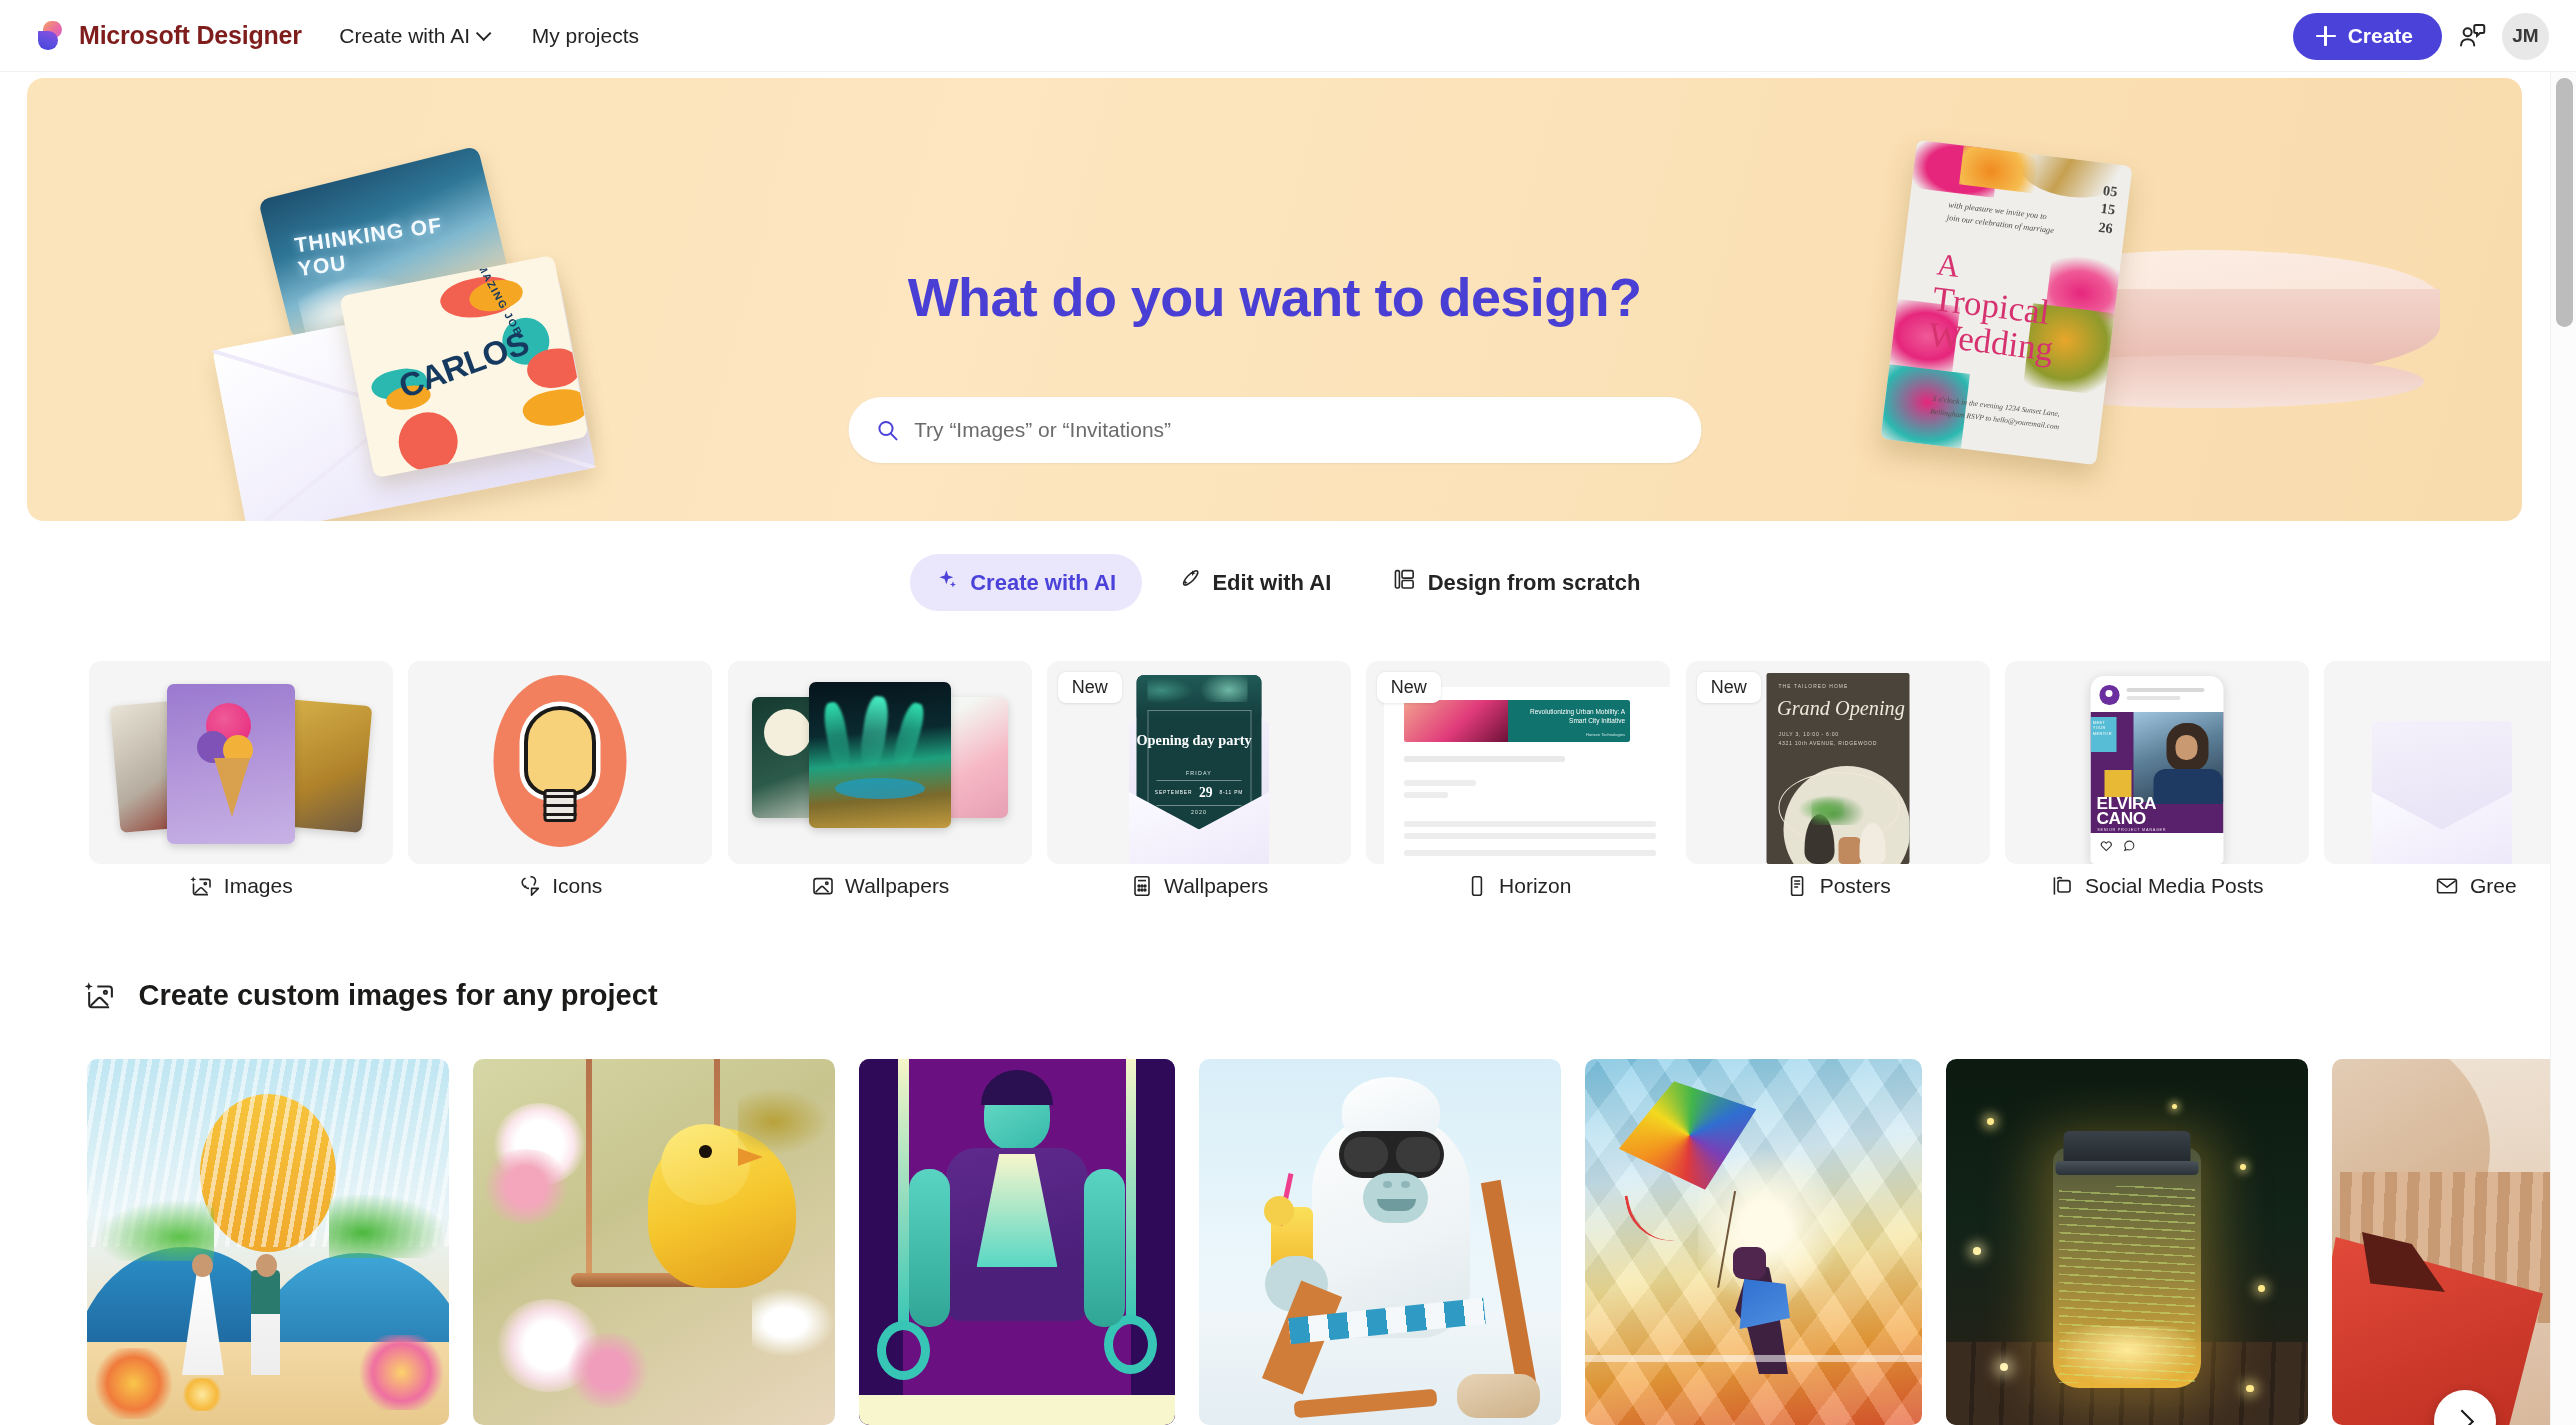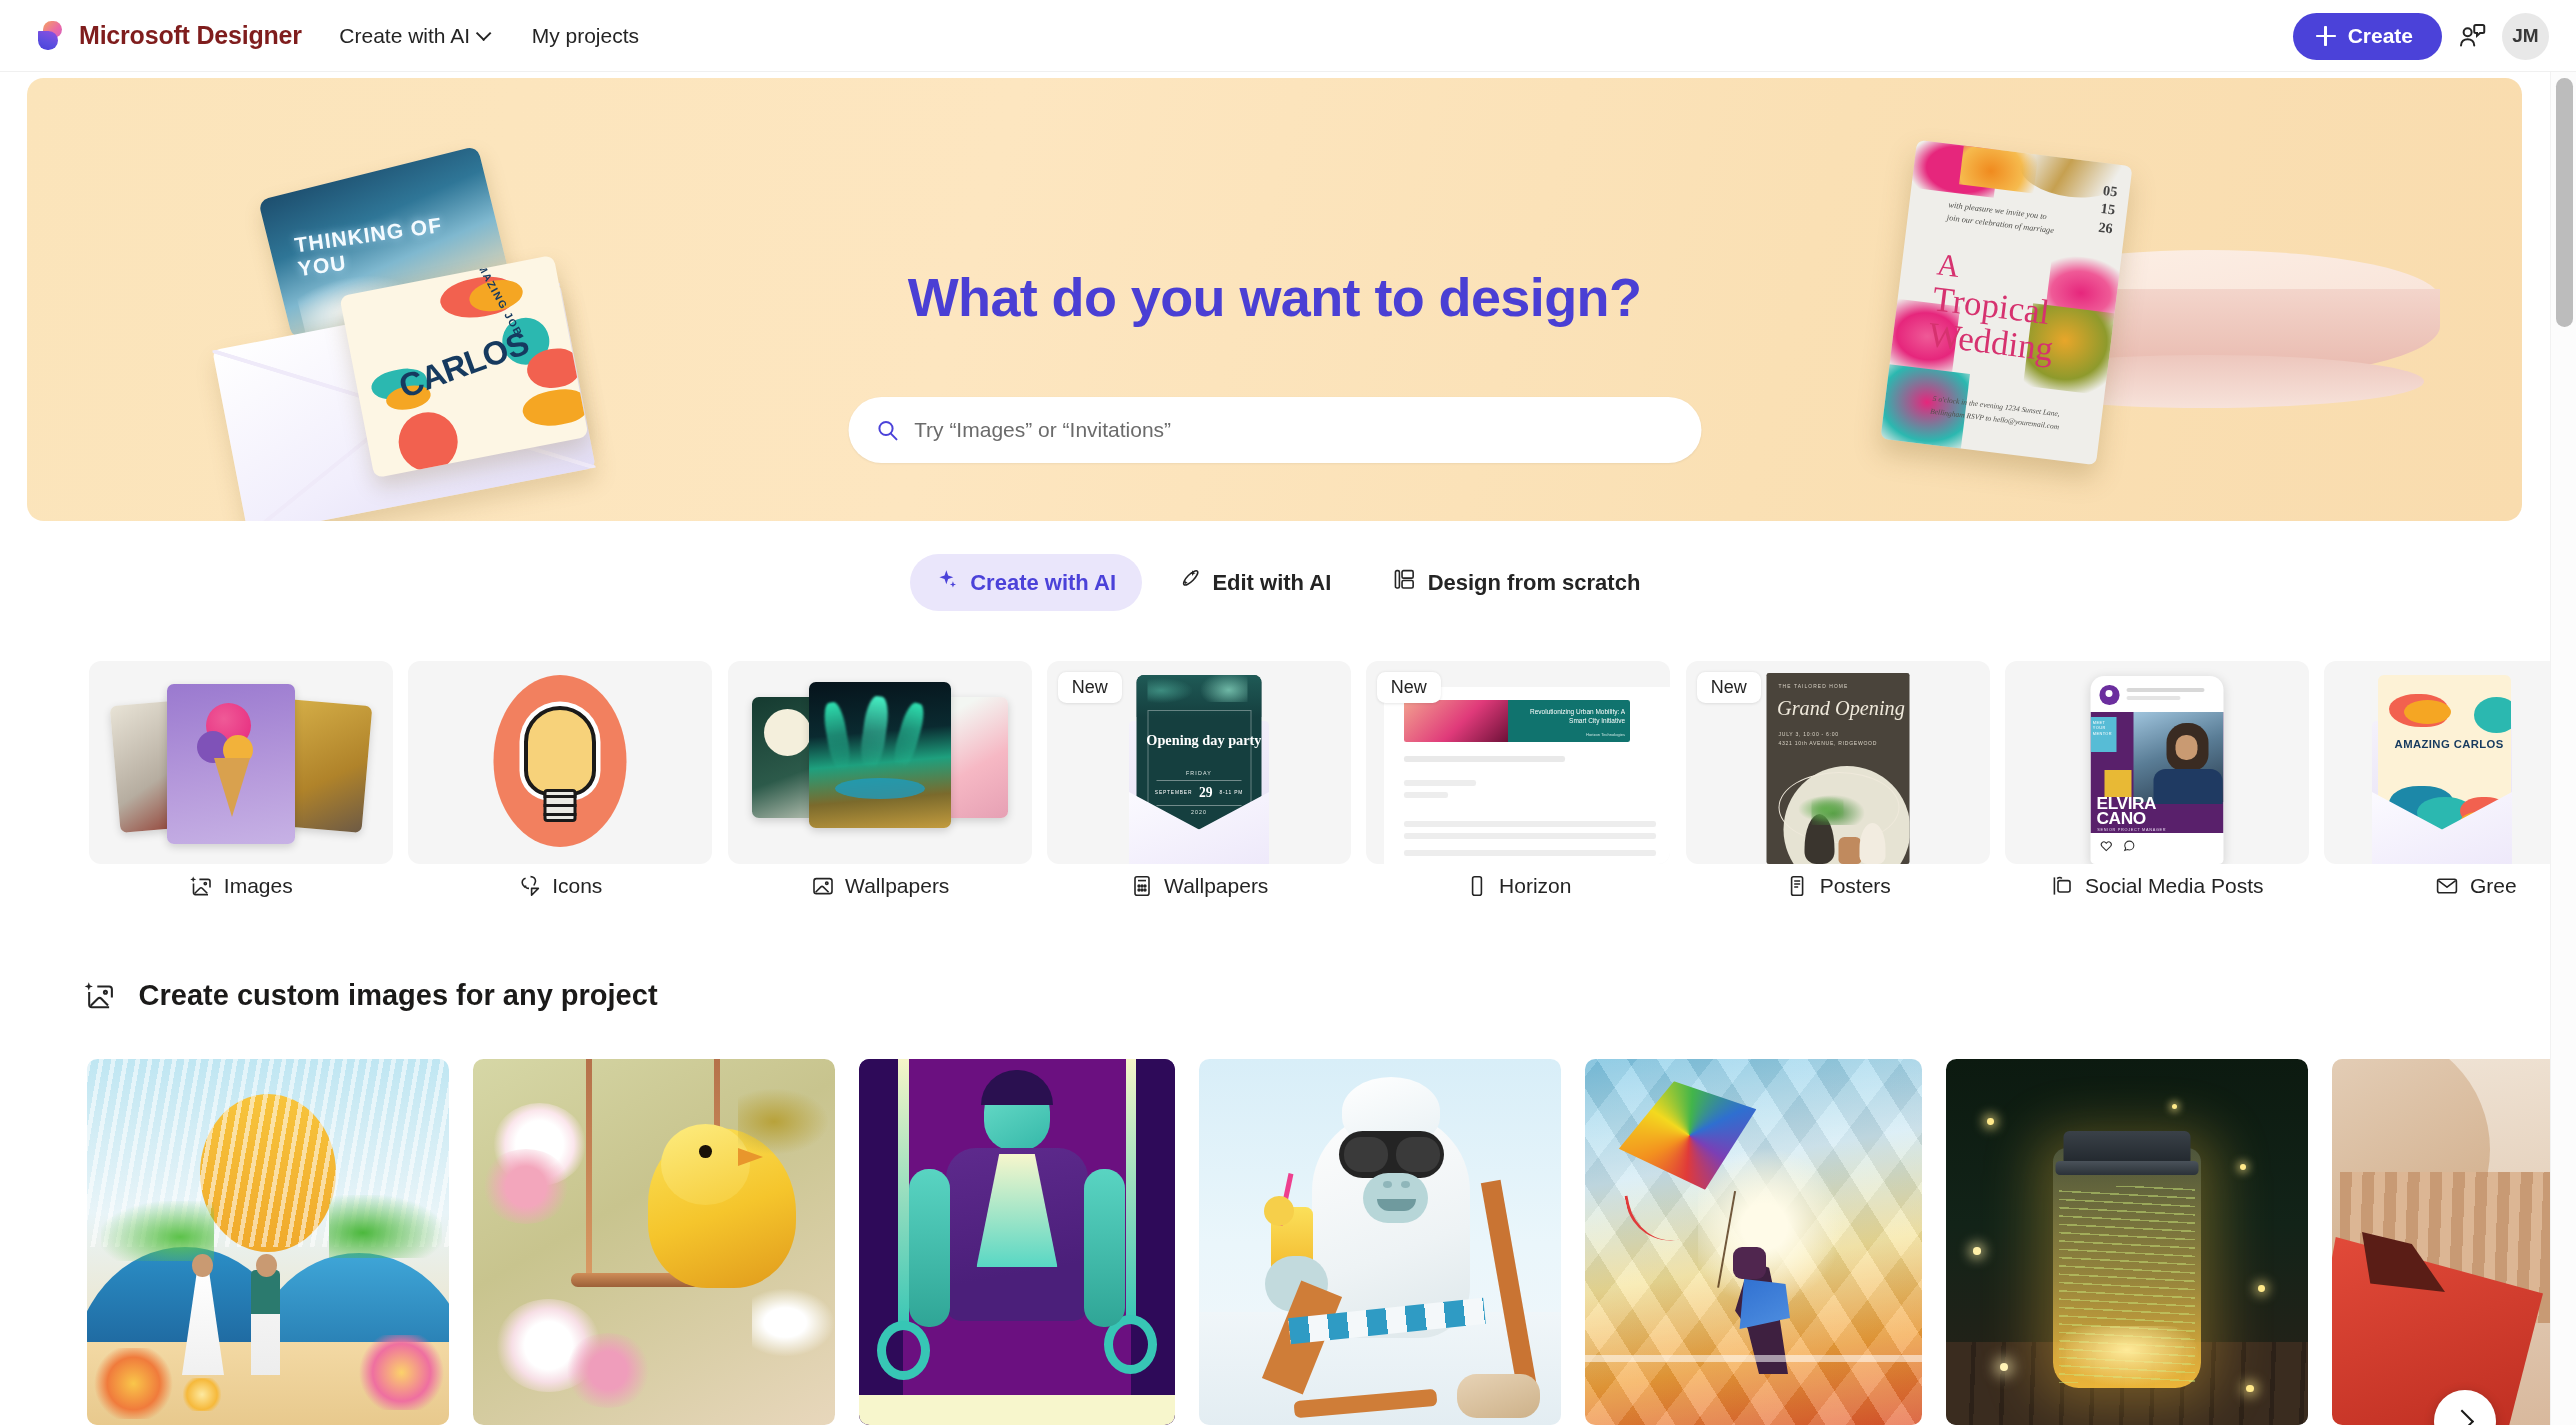--- a/index.html
+++ b/index.html
@@ -469,21 +469,21 @@
   </div>
 
   <div class="cat-card" style="left:1047px;">
     <div class="cat-badge">New</div>
     <div style="position:absolute;left:50%;transform:translateX(-50%);bottom:0;width:140px;height:143px;background:linear-gradient(170deg,#f4f1fb,#e4def4);border-radius:4.5px 4.5px 0 0;"></div>
     <div style="position:absolute;left:50%;transform:translateX(-50%);top:13.6px;width:125px;height:175px;background:#153f3f;border-radius:7.5px 7.5px 0 0;overflow:hidden;">
       <div style="position:absolute;left:0;top:0;width:100%;height:42px;background:linear-gradient(180deg,#1f5a56,#153f3f);"></div>
       <div style="position:absolute;left:10.5px;top:3px;width:45px;height:25.6px;background:radial-gradient(ellipse at 30% 50%,#3d8c7f,rgba(61,140,127,0) 72%);"></div>
       <div style="position:absolute;right:13.6px;top:-3px;width:47px;height:30px;background:radial-gradient(ellipse at 60% 60%,#6fb8a6,rgba(111,184,166,0) 72%);"></div>
       <div style="position:absolute;left:10.5px;top:35px;right:10.5px;bottom:0;border:0.8px solid rgba(255,255,255,.35);border-bottom:none;"></div>
-      <div style="position:absolute;left:0;right:0;top:57px;text-align:right;color:#fff;font-size:14.3px;font-weight:700;line-height:1.18;font-family:'Liberation Serif',serif;">Opening day party</div>
+      <div style="position:absolute;left:0;right:0;top:57px;text-align:left;color:#fff;font-size:14.3px;font-weight:700;line-height:1.18;font-family:'Liberation Serif',serif;">Opening day party</div>
       <div style="position:absolute;left:0;right:0;top:95px;text-align:center;color:#dfe9e6;font-size:5.3px;letter-spacing:1.2px;">FRIDAY</div>
       <div style="position:absolute;left:19.6px;right:19.6px;top:105px;height:0.8px;background:rgba(255,255,255,.4);"></div>
       <div style="position:absolute;left:0;right:0;top:110px;display:flex;align-items:center;justify-content:center;gap:6.8px;color:#fff;">
         <span style="font-size:4.9px;letter-spacing:0.8px;">SEPTEMBER</span>
         <span style="font-size:13.6px;font-weight:700;font-family:'Liberation Serif',serif;">29</span>
         <span style="font-size:4.9px;letter-spacing:0.8px;">8-11 PM</span>
       </div>
       <div style="position:absolute;left:19.6px;right:19.6px;top:130px;height:0.8px;background:rgba(255,255,255,.4);"></div>
       <div style="position:absolute;left:0;right:0;top:134px;text-align:center;color:#dfe9e6;font-size:5.3px;letter-spacing:1.1px;">2020</div>
       <div style="position:absolute;left:22.6px;right:22.6px;top:151px;">
@@ -601,30 +601,20 @@
         <path d="M4.4 3.4v17.2"></path>
           <rect x="8" y="6.6" width="12" height="11.4" rx="2"></rect>
         <path d="M7.2 4.6c1.6-1.6 3.6-1.4 4.6-.2"></path>
       </svg>
     </span>
     <span>Social Media Posts</span>
   </div>
 
   <div class="cat-card" style="left:2324px;">
     <div style="position:absolute;left:48px;bottom:0;width:140px;height:143px;background:linear-gradient(170deg,#f4f1fb,#e4def4);border-radius:4.5px 4.5px 0 0;"></div>
-    <div style="position:absolute;left:54px;top:13.6px;width:133px;height:172px;background:#fdf2d6;border-radius:6px;overflow:hidden;">
-      <div class="blob" style="left:10.5px;top:19.6px;width:59px;height:33px;background:#f2614f;border-radius:50% 50% 40% 60%;"></div>
-      <div class="blob" style="left:25.6px;top:25.6px;width:47px;height:24px;background:#f5a623;border-radius:50%;"></div>
-      <div class="blob" style="right:-7.5px;top:22.6px;width:45px;height:36px;background:#2bb8b0;"></div>
-      <div style="position:absolute;left:16.6px;top:63px;color:#163a5f;font-size:11.3px;font-weight:800;letter-spacing:0.4px;">AMAZING CARLOS</div>
-      <div class="blob" style="left:10.5px;bottom:22.6px;width:65px;height:38px;background:#1c88a8;border-radius:50% 50% 40% 60%;"></div>
-      <div class="blob" style="left:39px;bottom:16.6px;width:56px;height:33px;background:#2bb8b0;border-radius:50% 50% 45% 55%;"></div>
-      <div class="blob" style="right:3px;bottom:19.6px;width:48px;height:30px;background:#f2614f;border-radius:50% 50% 40% 60%;"></div>
-      <div class="blob" style="right:15px;bottom:13.6px;width:36px;height:21px;background:#f5a623;border-radius:50%;"></div>
-    </div>
     <div style="position:absolute;left:48px;bottom:0;width:140px;height:72px;background:linear-gradient(160deg,#fbfaff,#eee9fa);
                 clip-path:polygon(0 0,50% 52%,100% 0,100% 100%,0 100%);"></div>
   </div>
   <div class="cat-label lbl" style="left:2324px;">
     <span class="cat-ico">
       <svg viewBox="0 0 24 24" width="24" height="24" fill="none" stroke="#242424" stroke-width="1.6" stroke-linejoin="round">
         <rect x="2.6" y="5.2" width="18.8" height="13.6" rx="2"></rect>
           <path d="m3.4 6.6 8.6 6.6 8.6-6.6"></path>
       </svg>
     </span>

